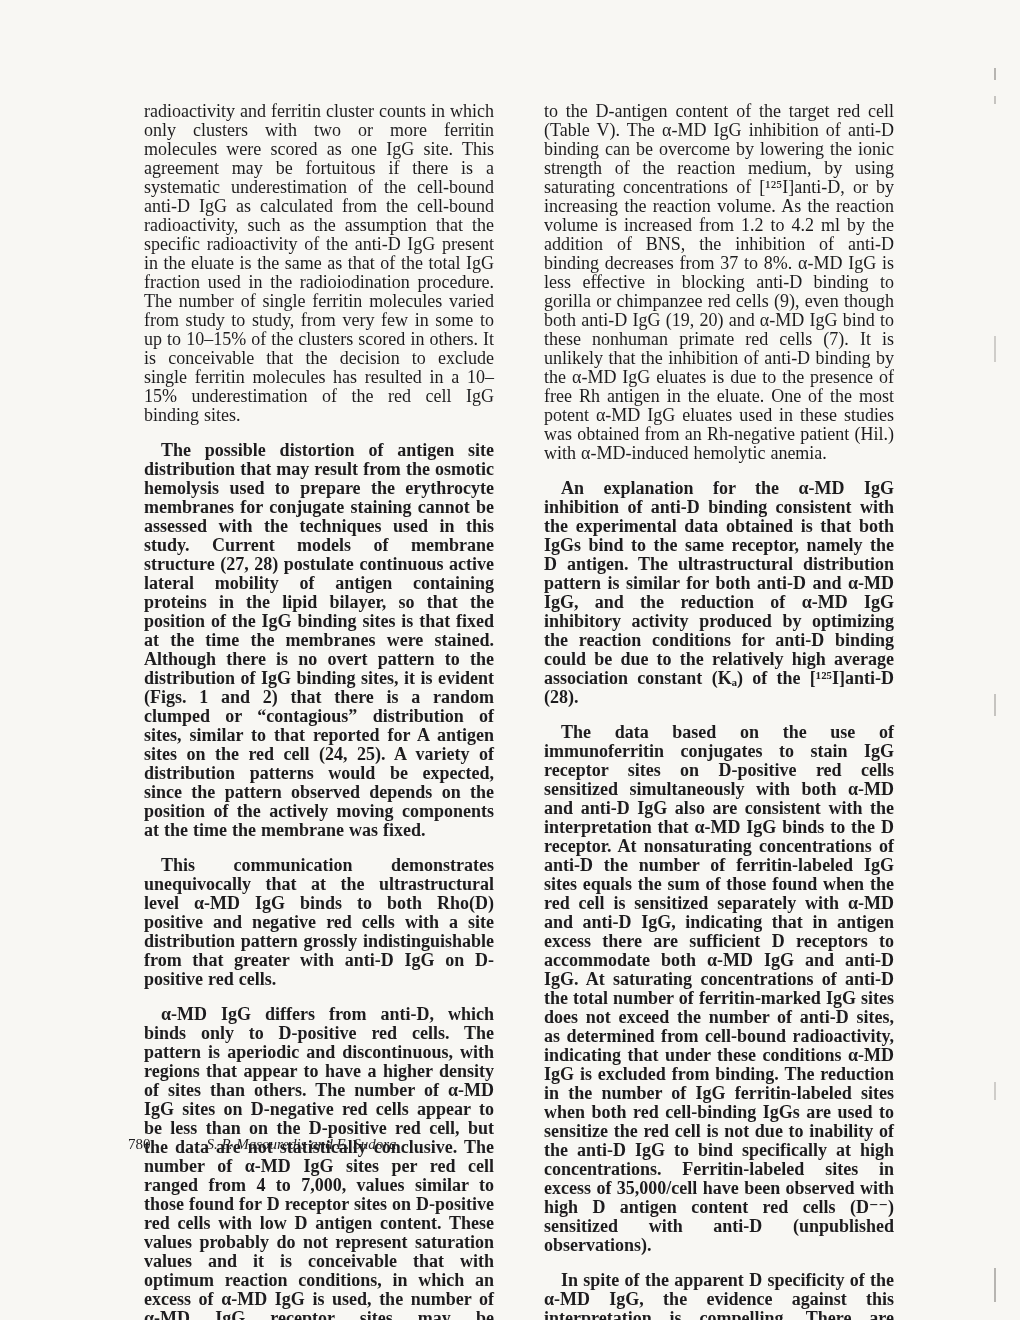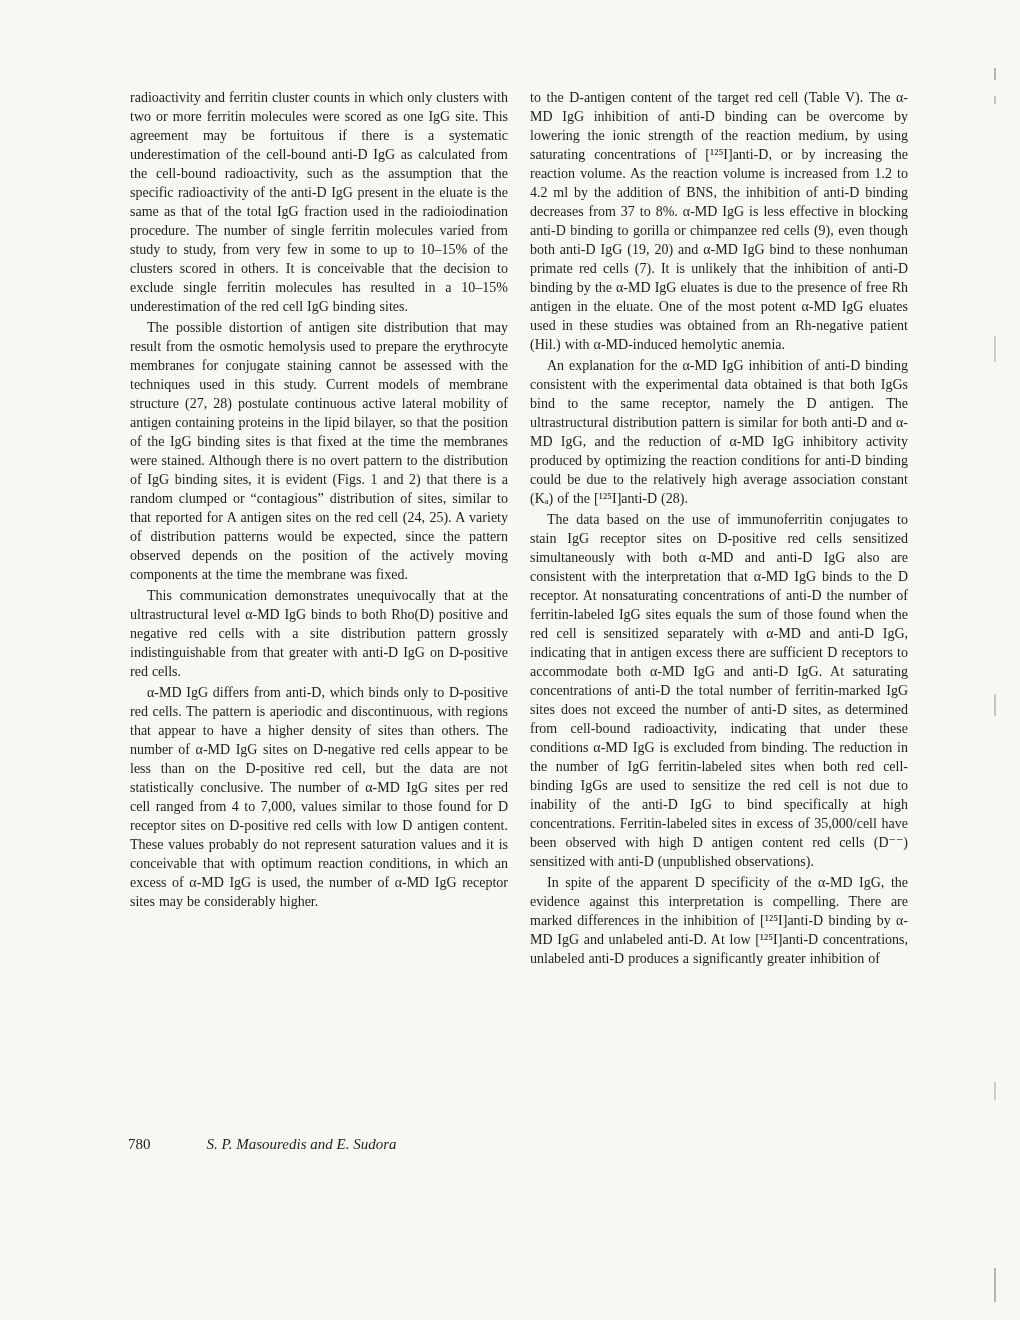--- a/index.html
+++ b/index.html
@@ -25,29 +25,30 @@
     top: 86px;
     width: 782px;
     display: flex;
     gap: 18px;
   }
   .col {
     width: 382px;
     flex: 0 0 382px;
   }
   .para {
-    margin: 2px;
+    margin: 16px;
     text-align: justify;
-    font-size: 14px;
+    font-size: 18px;
     line-height: 19px;
     color: #1d1c1e;
     word-spacing: 0.5px;
   }
   .para.indent {
     text-indent: 17px;
+    font-weight: bold;
   }
   .footer {
     position: absolute;
     left: 128px;
     top: 1136px;
     font-size: 15px;
     color: #1d1c1e;
   }
   .pagenum {
     font-style: normal;

